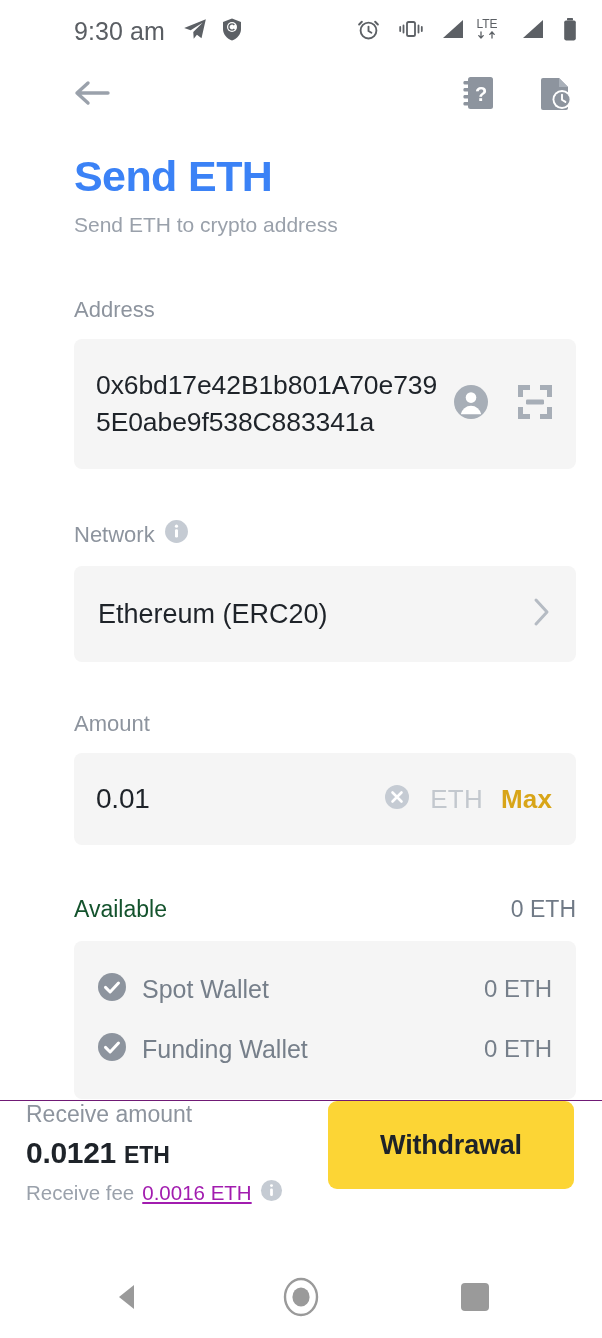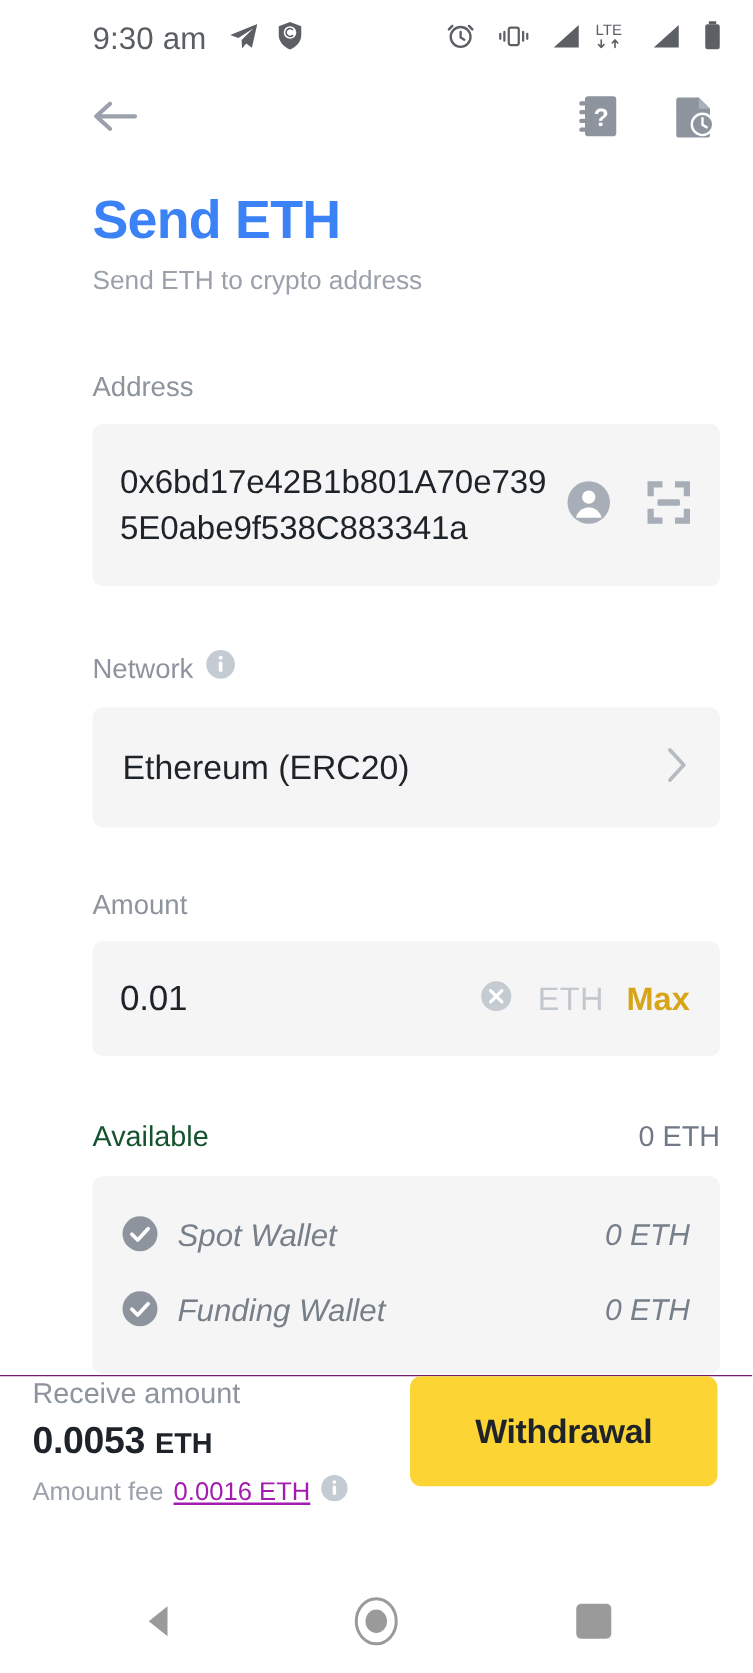--- a/index.html
+++ b/index.html
@@ -156,21 +156,20 @@
   .wallet-card {
     background: #f5f5f5;
     border-radius: 8px;
     margin-top: 18px;
     padding: 18px 24px 20px 22px;
   }
   .wallet-row {
     display: flex;
     align-items: center;
     height: 60px;
-    font-style: italic;
   }
   .wallet-name {
     flex: 1;
     font-size: 25px;
     color: #767f8a;
     margin-left: 14px;
     font-weight: 400;
   }
   .wallet-amt { font-size: 24px; color: #767f8a; font-weight: 400; }
 
@@ -444,25 +443,25 @@
           <span class="wallet-amt">0 ETH</span>
         </div>
       </div>
     </div>
   </div>
 
   <div class="bottombar">
     <div class="receive-block">
       <div class="receive-label">Receive amount</div>
       <div class="receive-amount">
-        <span class="num">0.0053</span>
+        <span class="num">0.0121</span>
         <span class="unit">ETH</span>
       </div>
       <div class="fee-line">
-        <span>Amount fee</span>
+        <span>Receive fee</span>
         <span class="fee-val">0.0016 ETH</span>
         <span>
           <svg width="23" height="23" viewBox="0 0 24 24">
             <circle cx="12" cy="12" r="11" fill="#c5cbd3"></circle>
             <circle cx="12" cy="6.9" r="1.55" fill="#ffffff"></circle>
             <rect x="10.55" y="9.8" width="2.9" height="8" rx="1.3" fill="#ffffff"></rect>
           </svg>
         </span>
       </div>
     </div>

